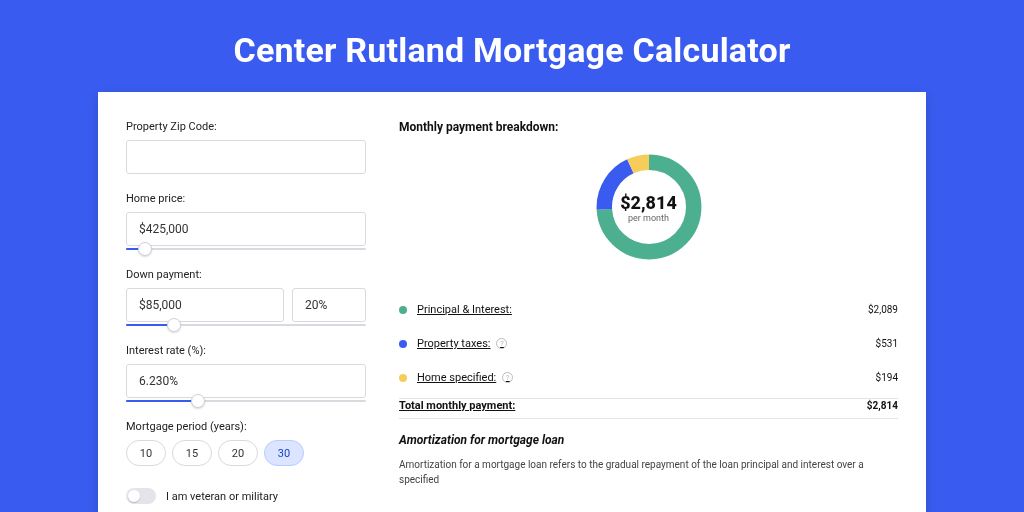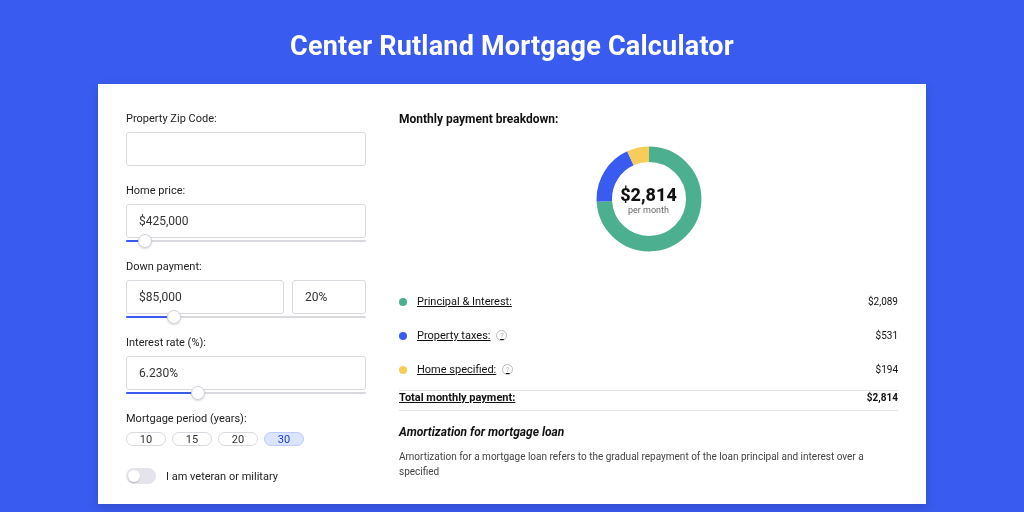--- a/index.html
+++ b/index.html
@@ -1,30 +1,30 @@
 <!DOCTYPE html>
 <html><head>
 <meta charset="utf-8">
 <style>
   * { box-sizing: border-box; margin: 0; padding: 0; font-family: -apple-system, BlinkMacSystemFont, "Segoe UI", Roboto, Helvetica, Arial, sans-serif; }
   body { width:1024px; height:512px; overflow:hidden; background:#3A5BEF; }
-  .page-title { text-align:center; color:#fff; font-size:27px; font-weight:700; padding:30px 0 22px 0; letter-spacing:0.2px; }
+  .page-title { text-align:center; color:#fff; font-size:34px; font-weight:700; padding:30px 0 22px 0; letter-spacing:0.2px; }
   .card { background:#fff; width:828px; margin:0 auto; height:420px; overflow:hidden; box-shadow:0 4px 10px rgba(0,0,0,0.15); }
   .card-inner { display:flex; padding:28px 28px 0 28px; gap:33px; }
   .left { width:240px; flex:none; }
   .right { flex:1; }
   .label { font-size:11px; color:#222; margin-bottom:7px; }
   .input { width:100%; height:34px; border:1px solid #d9d9e0; border-radius:3px; font-size:12px; padding:0 12px; color:#333; outline:none; }
   .field { margin-bottom:18px; }
   .slider-track { position:relative; height:2px; background:#d9d9e0; margin-top:2px; border-radius:2px; }
   .slider-fill { position:absolute; top:0; left:0; height:2px; background:#3A5BEF; border-radius:2px; }
   .slider-thumb { position:absolute; top:-6px; width:14px; height:14px; background:#fff; border:1px solid #d0d0d8; border-radius:50%; box-shadow:0 1px 2px rgba(0,0,0,0.15); transform:translateX(-50%); }
   .row { display:flex; gap:8px;border-radius:10px; }
   .periods { display:flex; gap:6px; margin-top:2px; }
-  .period-btn { width:40px; height:14px; border:1px solid #d9d9e0; border-radius:13px; font-size:11px; display:flex; align-items:center; justify-content:center; color:#333; cursor:pointer; background:#fff; }
+  .period-btn { width:40px; height:26px; border:1px solid #d9d9e0; border-radius:13px; font-size:11px; display:flex; align-items:center; justify-content:center; color:#333; cursor:pointer; background:#fff; }
   .period-btn.active { background:#dbe5ff; border-color:#b9cbff; color:#1a3bcc; }
   .toggle-row { display:flex; align-items:center; gap:10px; margin-top:22px; }
   .toggle { width:30px; height:16px; background:#e4e4ea; border-radius:10px; position:relative; cursor:pointer; }
   .toggle-knob { position:absolute; top:2px; left:2px; width:12px; height:12px; background:#fff; border-radius:50%; box-shadow:0 1px 1px rgba(0,0,0,0.2); }
   .right-title { font-size:12px; font-weight:700; color:#111; margin-bottom:14px; }
   .donut-wrap { display:flex; justify-content:center; margin-bottom:26px; }
   .donut { position:relative; width:118px; height:118px; }
   .donut svg { width:118px; height:118px; transform:rotate(-90deg); }
   .donut-center { position:absolute; inset:0; display:flex; flex-direction:column; align-items:center; justify-content:center; }
   .donut-value { font-size:18px; font-weight:800; color:#111; }

